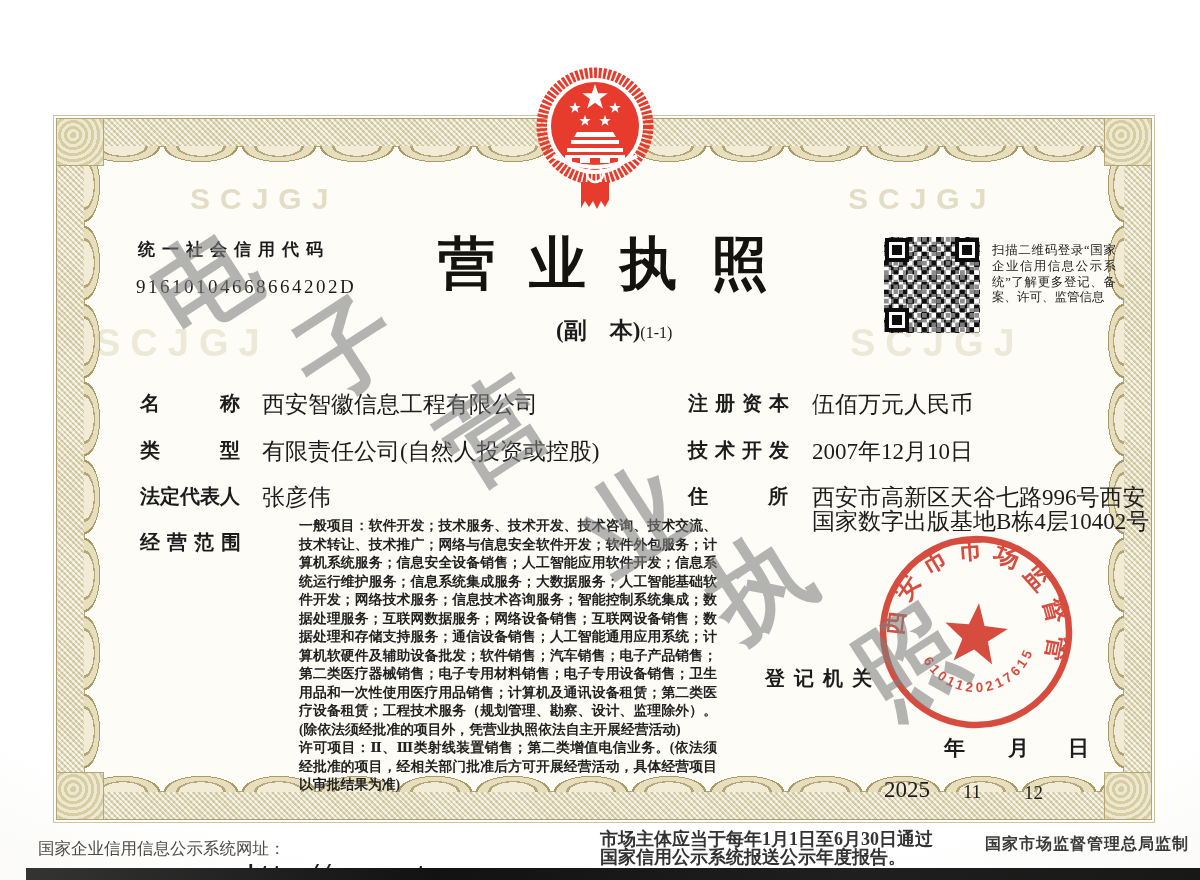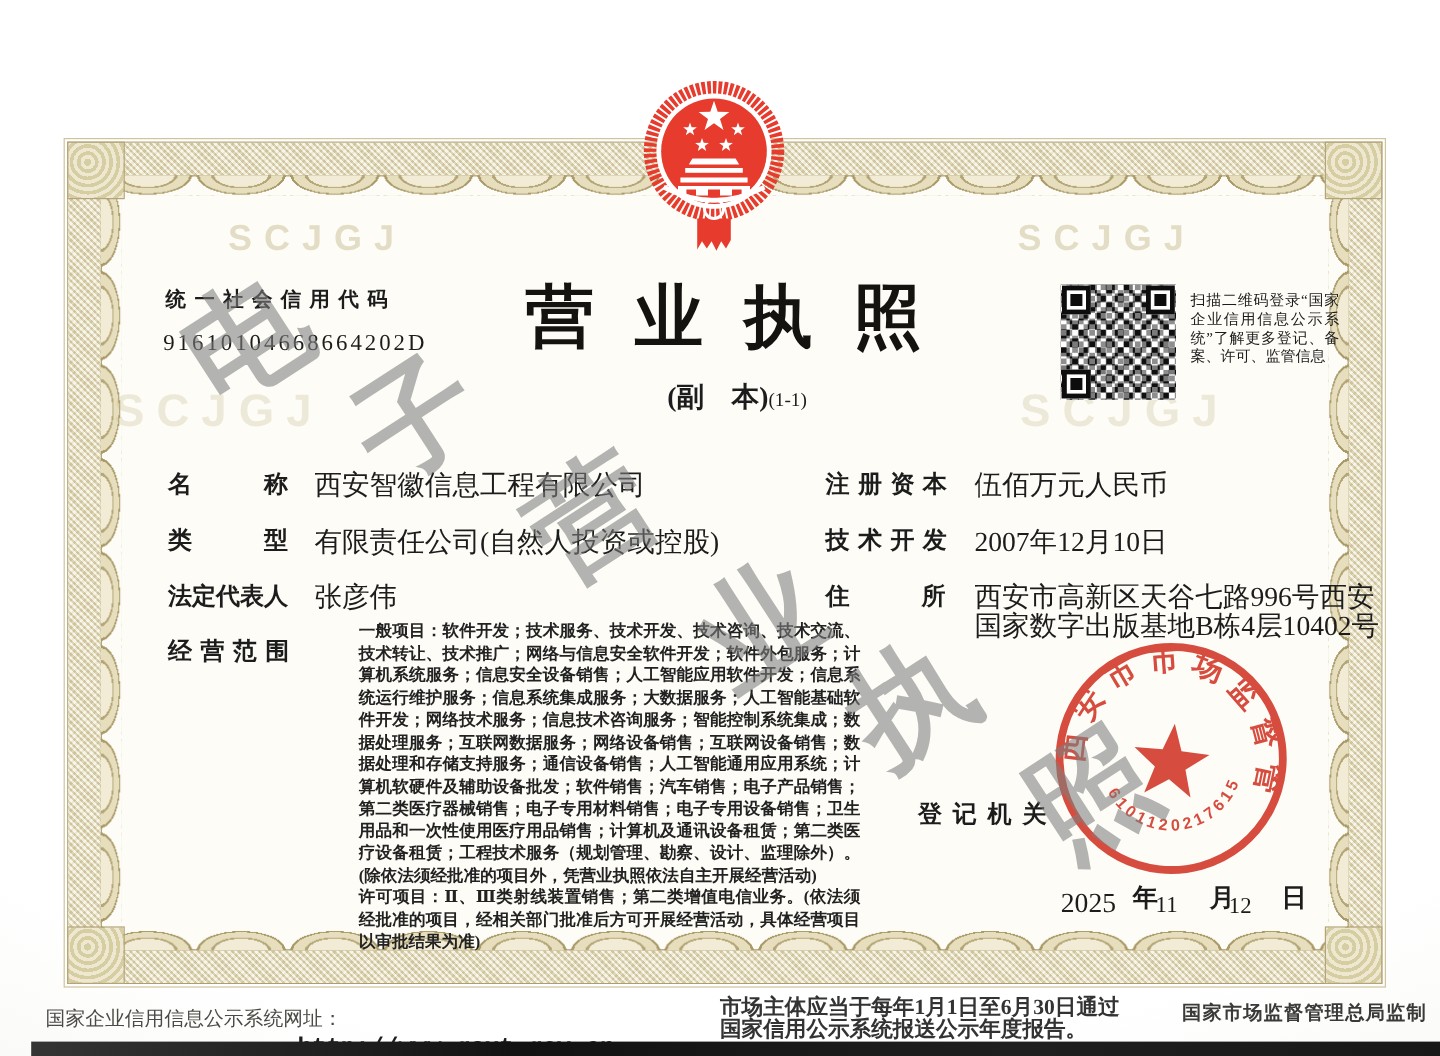--- a/index.html
+++ b/index.html
@@ -64,21 +64,21 @@
   .ls7{letter-spacing:7px;}
   .f-value{font-size:23px;line-height:24px;}
   .scope-value{left:262px;top:517px;width:418px;font-size:13.8px;line-height:18.5px;
                text-align:justify;white-space:pre-line;font-weight:600;color:#222;margin-left:37px;}
   .addr{width:352px;}
 
   .reg-label{left:765px;top:665px;font-size:20px;font-weight:700;letter-spacing:9px;}
 
   
   .d{position:absolute;font-size:21px;font-weight:600;}
-  .d-num{font-weight:400;}
+  .d-num{font-weight:400;margin-top:37px;}
 
   
   .wm{position:absolute;font-size:100px;font-weight:700;color:#7f7f7f;opacity:.58;
       transform:translate(-50%,-50%) rotate(-33deg);z-index:30;pointer-events:none;}
 
   
   .seal{left:876px;top:532px;width:200px;height:200px;transform:rotate(6deg);opacity:.9;z-index:20;}
 
   
   .emblem{left:535px;top:62px;width:120px;height:158px;z-index:10;}

